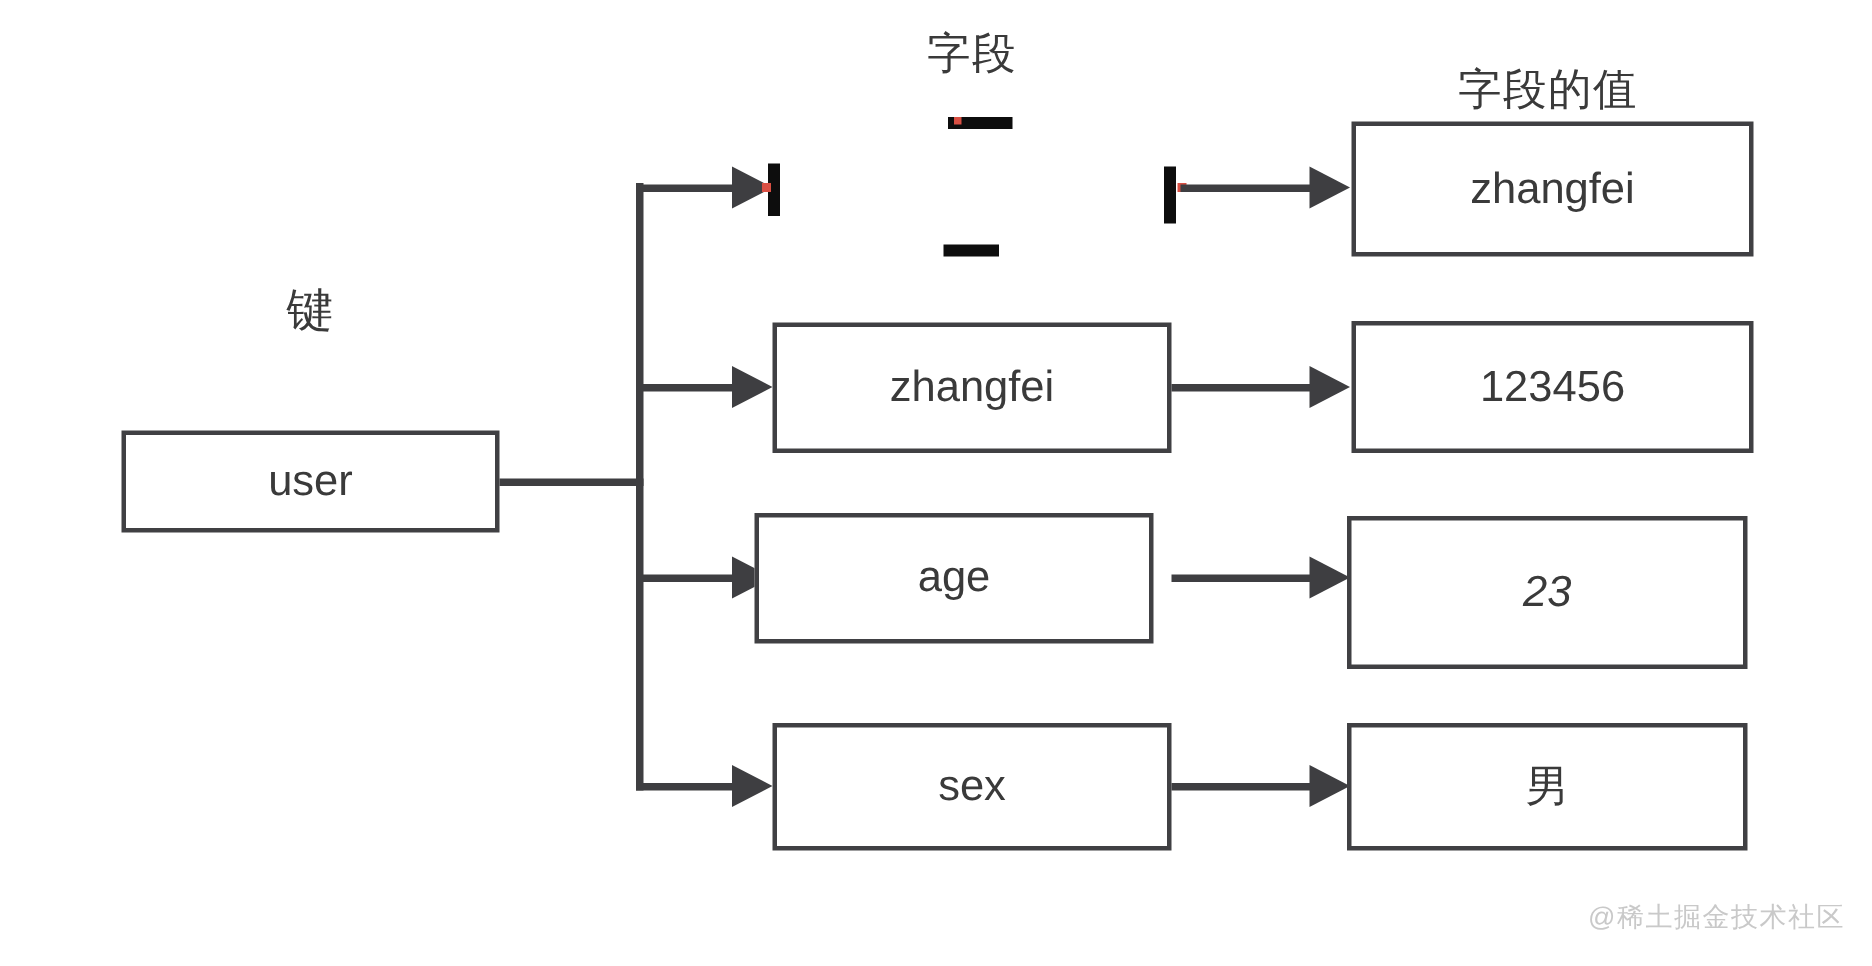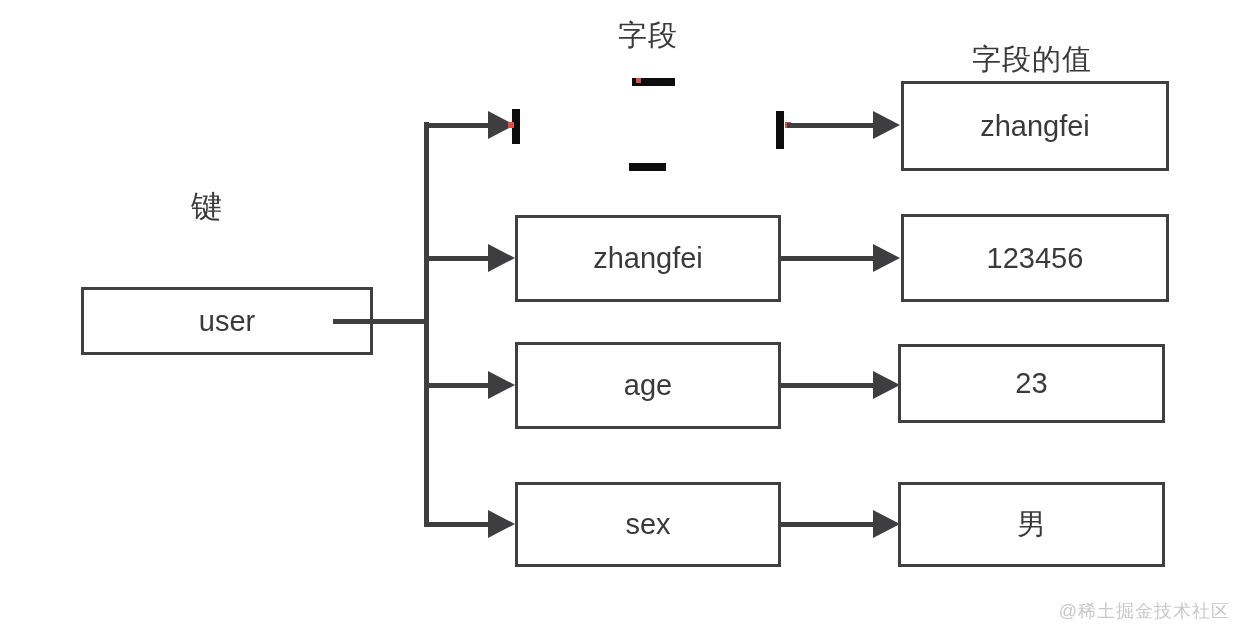--- a/index.html
+++ b/index.html
@@ -81,21 +81,21 @@
 </style>
 </head>
 <body>
 
 <div class="canvas">
 
   <div class="label" style="left:81px; top:186px; width:252px; font-size:31px;">键</div>
   <div class="label" style="left:515px; top:16px; width:266px;">字段</div>
   <div class="label" style="left:899px; top:16px; width:266px;margin-top:24px;">字段的值</div>
 
-  <div class="box" style="left:81px; top:287px; width:292px; height:68px;">
+  <div class="box" style="left:81px; top:287px; width:252px; height:68px;">
     <span>user</span>
   </div>
 
   <div class="hline" style="left:333px; top:319px; width:96px;"></div>
 
   <div class="vline" style="left:424px; top:122px; height:405px;"></div>
 
   <div class="hline" style="left:424px; top:123px; width:66px;"></div>
   <div class="arrowhead" style="left:488px; top:111px;"></div>
 
@@ -118,26 +118,26 @@
     <span>zhangfei</span>
   </div>
   <div class="hline" style="left:781px; top:256px; width:94px;"></div>
   <div class="arrowhead" style="left:873px; top:244px;"></div>
   <div class="box" style="left:901px; top:214px; width:268px; height:88px;">
     <span>123456</span>
   </div>
 
   <div class="hline" style="left:424px; top:383px; width:66px;"></div>
   <div class="arrowhead" style="left:488px; top:371px;"></div>
-  <div class="box" style="left:515px; top:342px; width:266px; height:87px;text-align:right;">
+  <div class="box" style="left:503px; top:342px; width:266px; height:87px;text-align:right;">
     <span>age</span>
   </div>
   <div class="hline" style="left:781px; top:383px; width:94px;"></div>
   <div class="arrowhead" style="left:873px; top:371px;"></div>
-  <div class="box" style="left:898px; top:344px; width:267px; height:79px;">
+  <div class="box" style="left:898px; top:344px; width:267px; height:102px;font-style:italic;">
     <span>23</span>
   </div>
 
   <div class="hline" style="left:424px; top:522px; width:66px;"></div>
   <div class="arrowhead" style="left:488px; top:510px;"></div>
   <div class="box" style="left:515px; top:482px; width:266px; height:85px;">
     <span>sex</span>
   </div>
   <div class="hline" style="left:781px; top:522px; width:94px;"></div>
   <div class="arrowhead" style="left:873px; top:510px;"></div>

